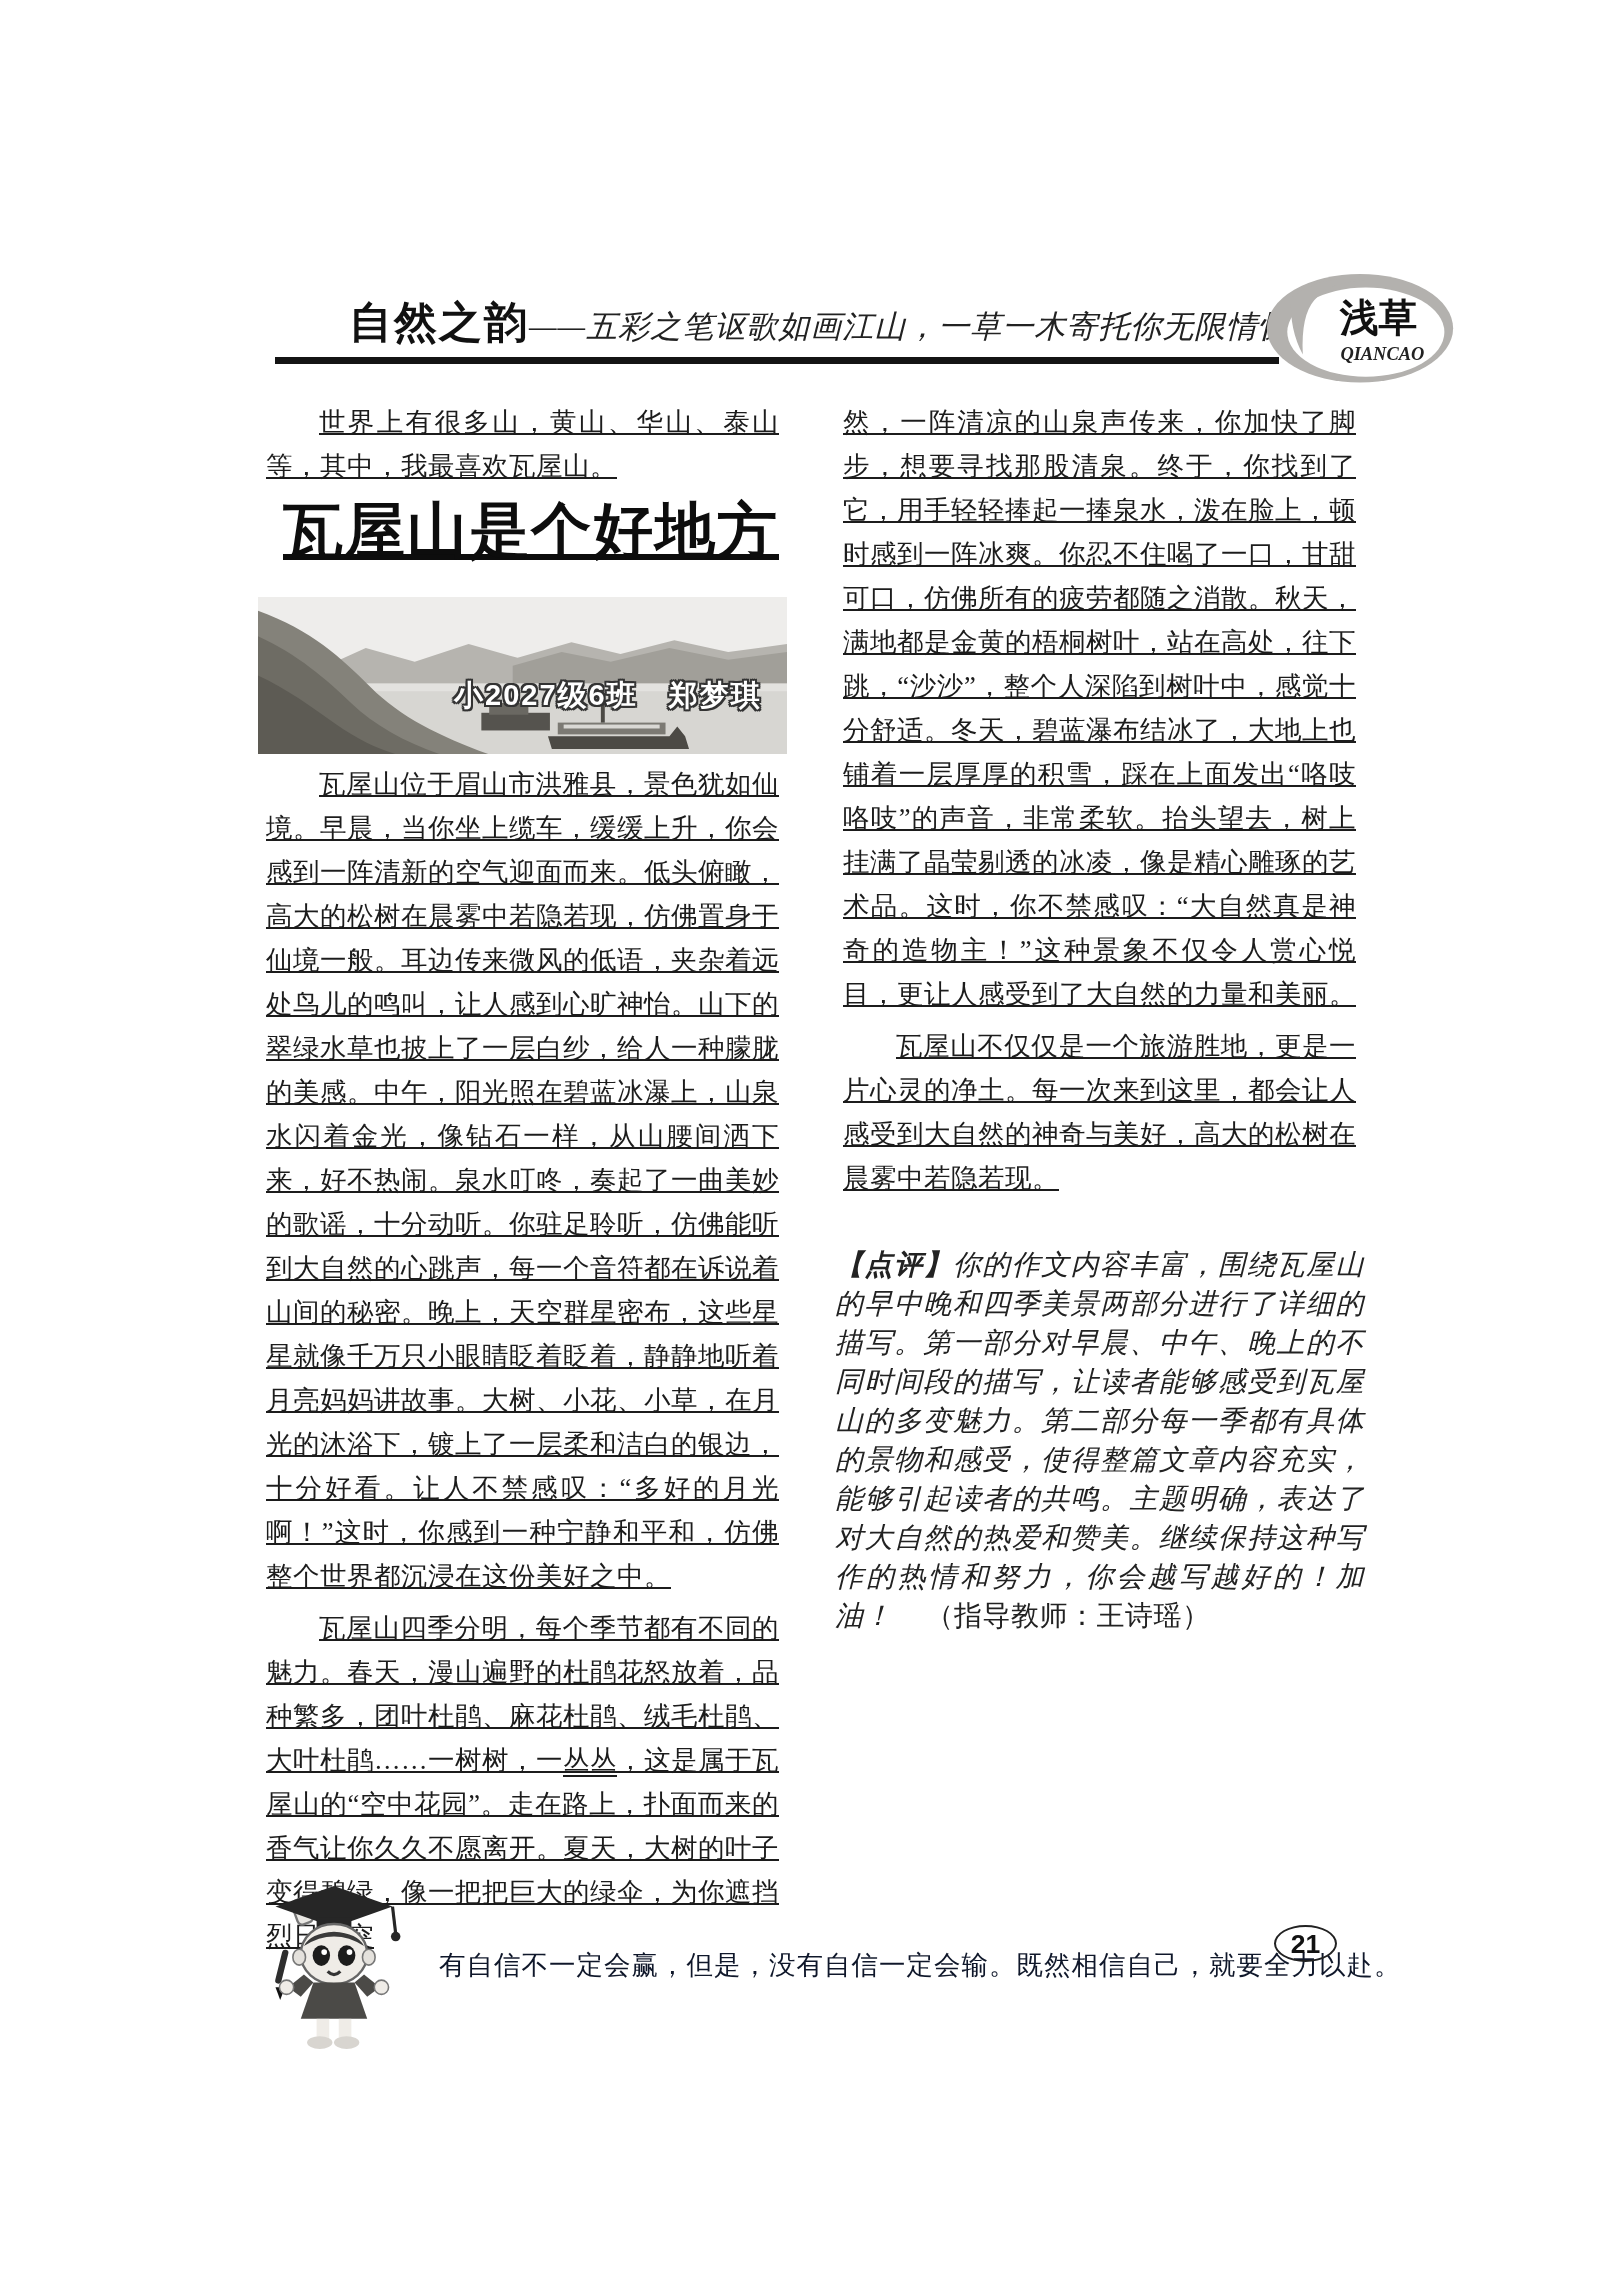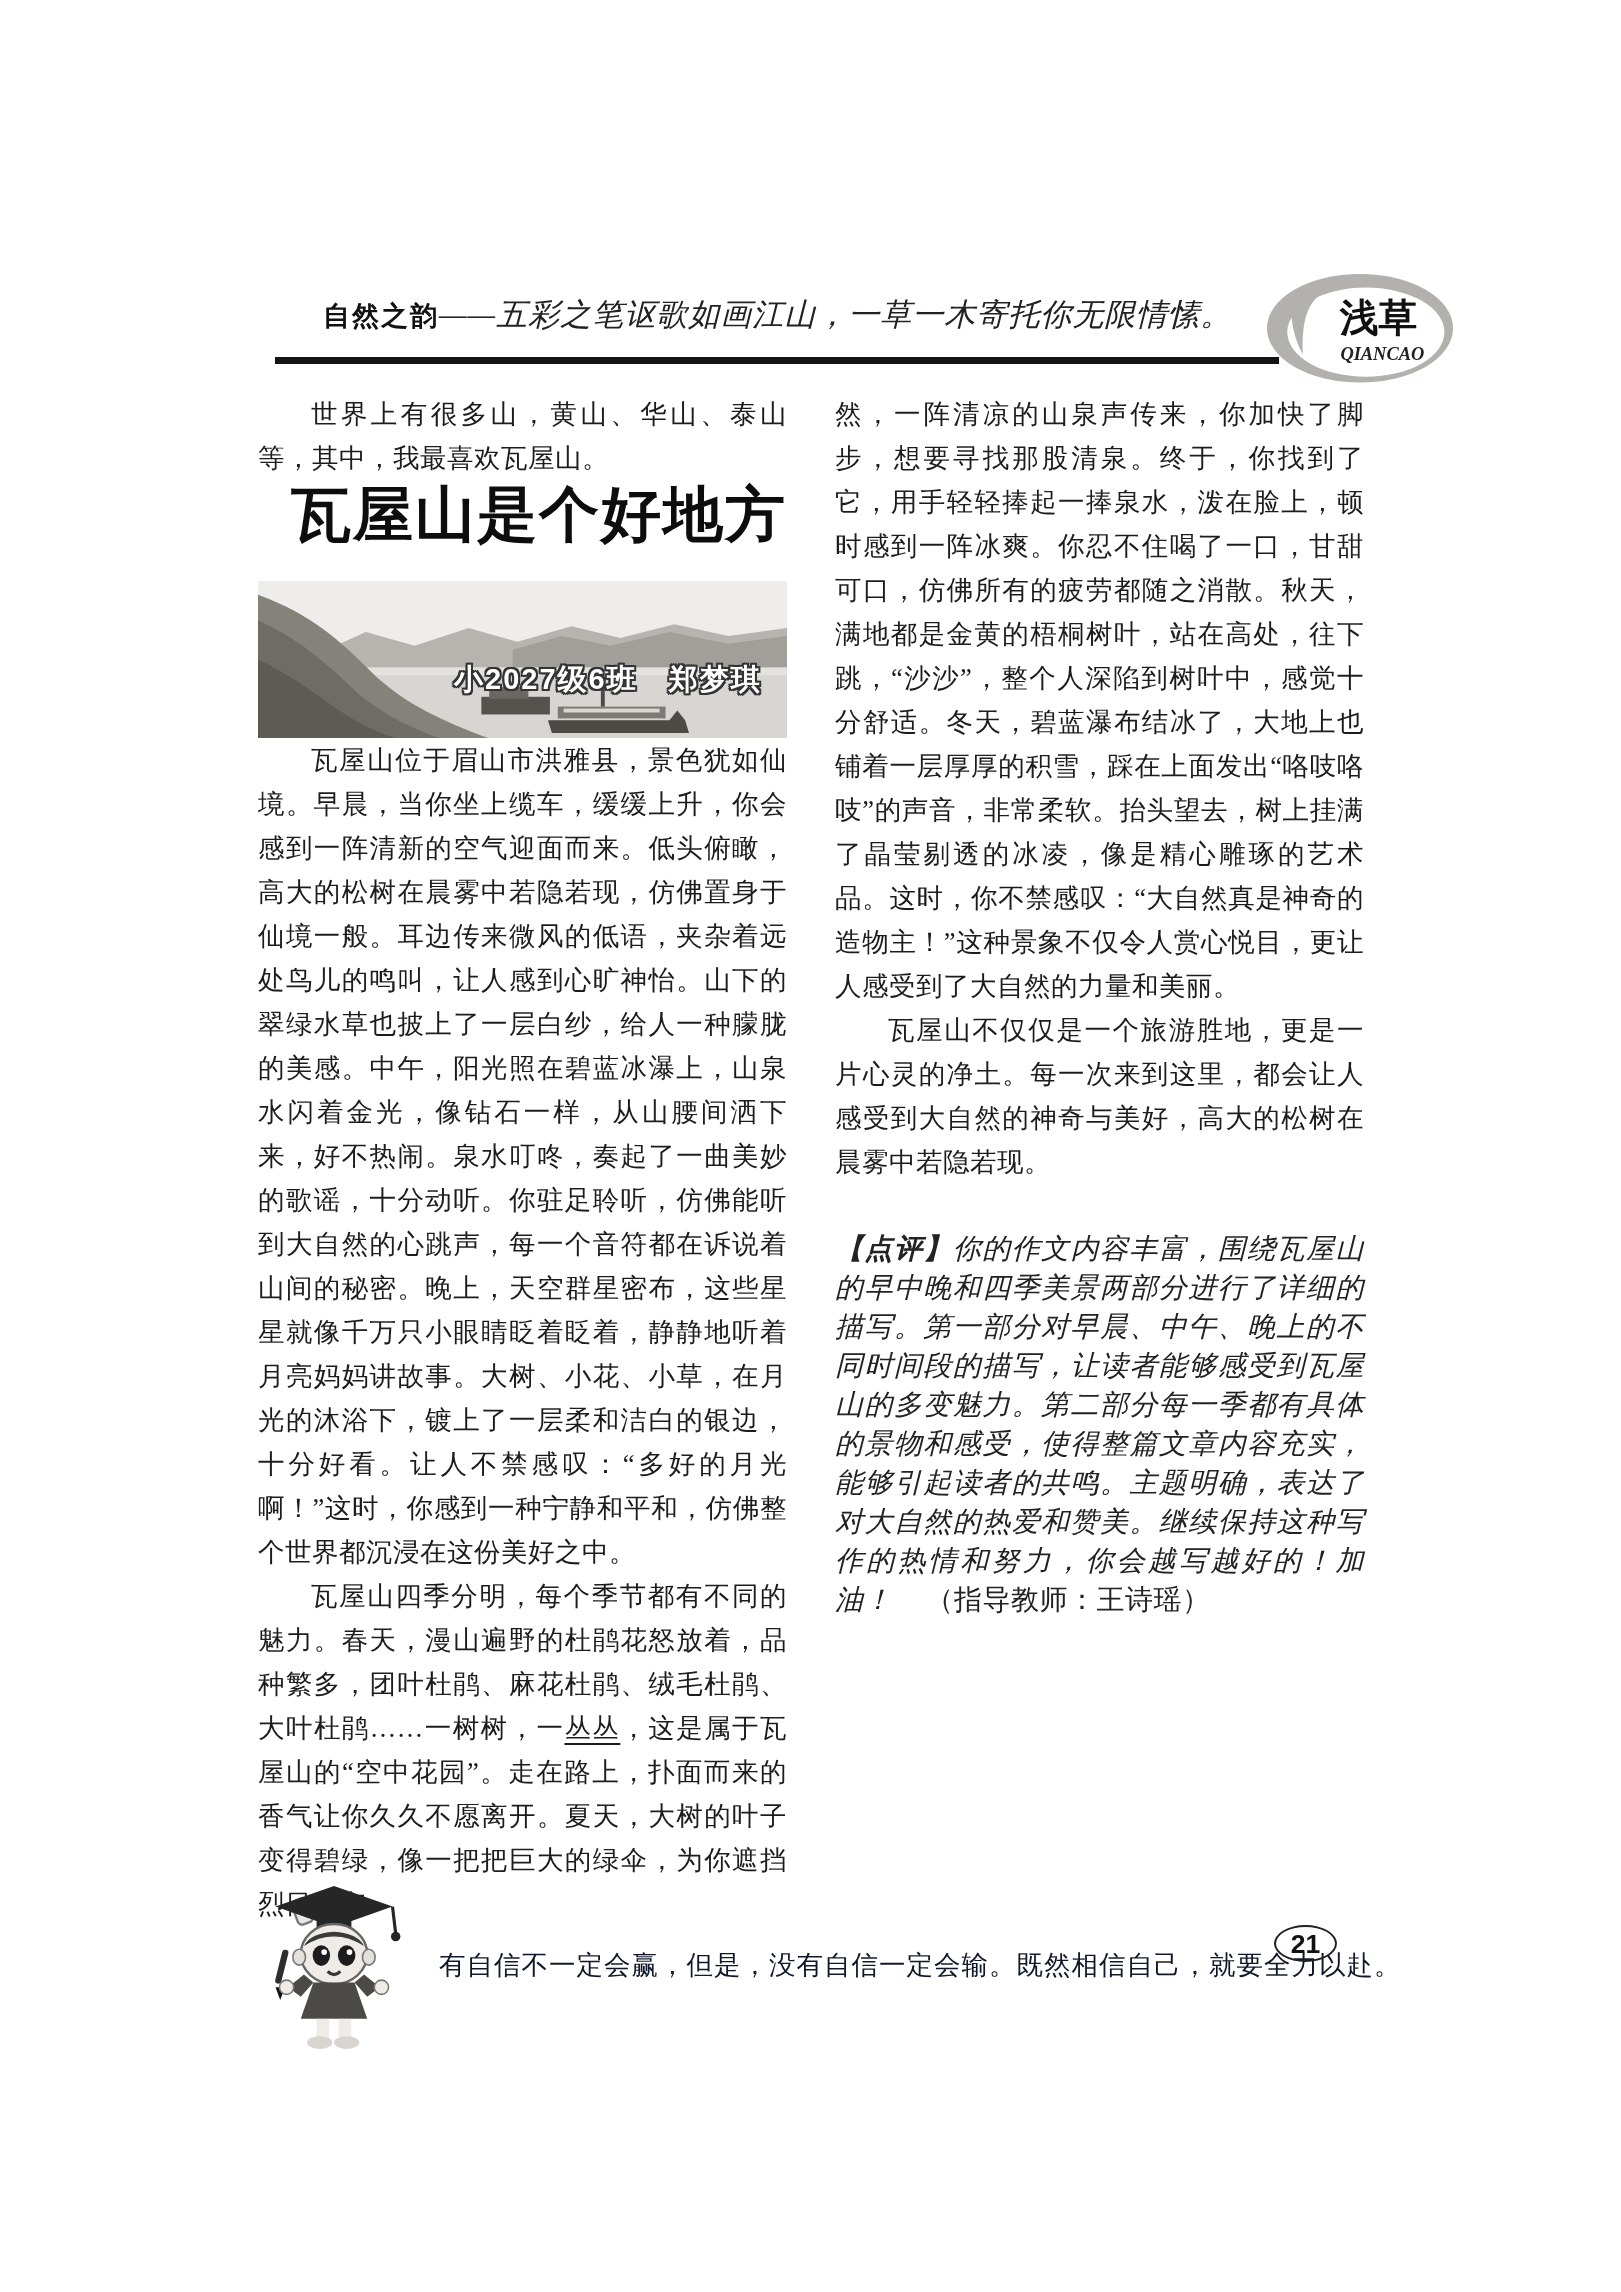--- a/index.html
+++ b/index.html
@@ -12,41 +12,41 @@
     font-family:"Liberation Serif", serif;
     color:#1c1c1c;
   }
   
   .masthead{
     position:absolute;left:277px;top:294px;width:990px;
     display:flex;align-items:baseline;white-space:nowrap;
   }
   .masthead .section{
     font-family:"Liberation Sans", sans-serif;
-    font-weight:700;font-size:27px;letter-spacing:2px;color:#111;
-    margin-left:46px;
+    font-weight:700;font-size:43px;letter-spacing:2px;color:#111;
+    margin-left:72px;
   }
   .masthead .tagline{
     font-family:"Liberation Serif", serif;
     font-size:31px;letter-spacing:1px;color:#222;font-style:italic;
   }
   .head-rule{
     position:absolute;left:275px;top:357px;width:1004px;height:6.9px;
     background:#141414;
   }
   .logo{position:absolute;left:1264px;top:271px;width:194px;height:120px;}
   
   .col{
     position:absolute;top:392px;width:529px;
     font-size:26.5px;line-height:44px;text-align:justify;
     letter-spacing:0.5px;
   }
   .col.left{left:258px;}
   .col.right{left:835px;}
-  .col p{margin:0;}
+  .col p{margin:8px;text-decoration:underline;}
   .indent{text-indent:2em;}
   .art-title{
     margin:59px 0 0 0;
     font-family:"Liberation Sans", sans-serif;
     font-weight:700;font-size:60px;line-height:69px;
     letter-spacing:2px;text-align:right;color:#0d0d0d;
     text-indent:0;
   }
   .photo{
     position:relative;margin-top:32px;width:529px;height:157px;

